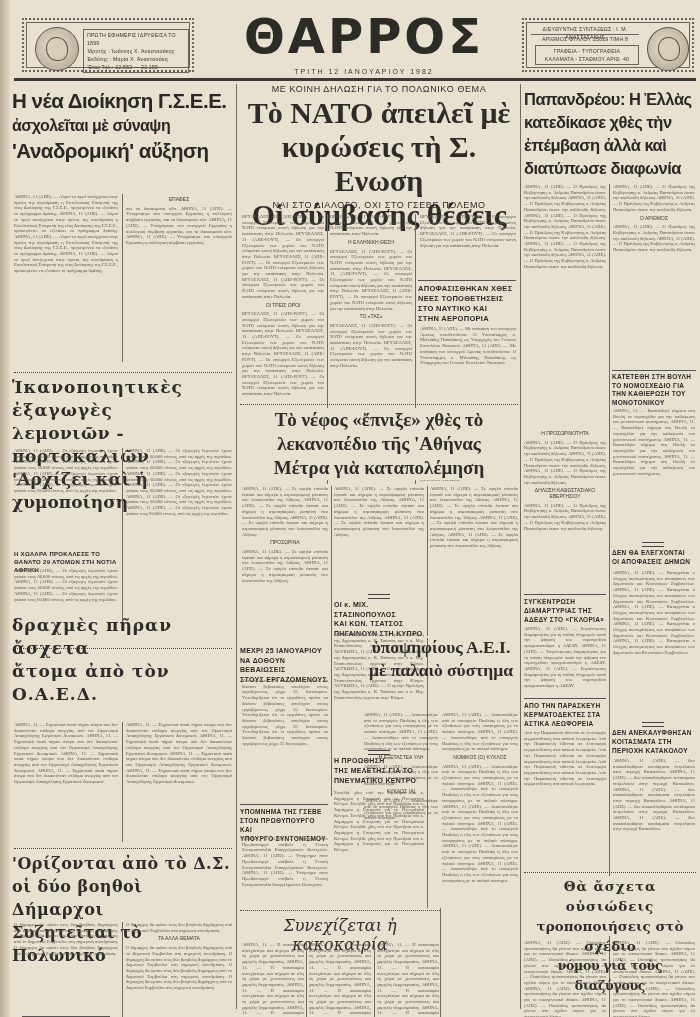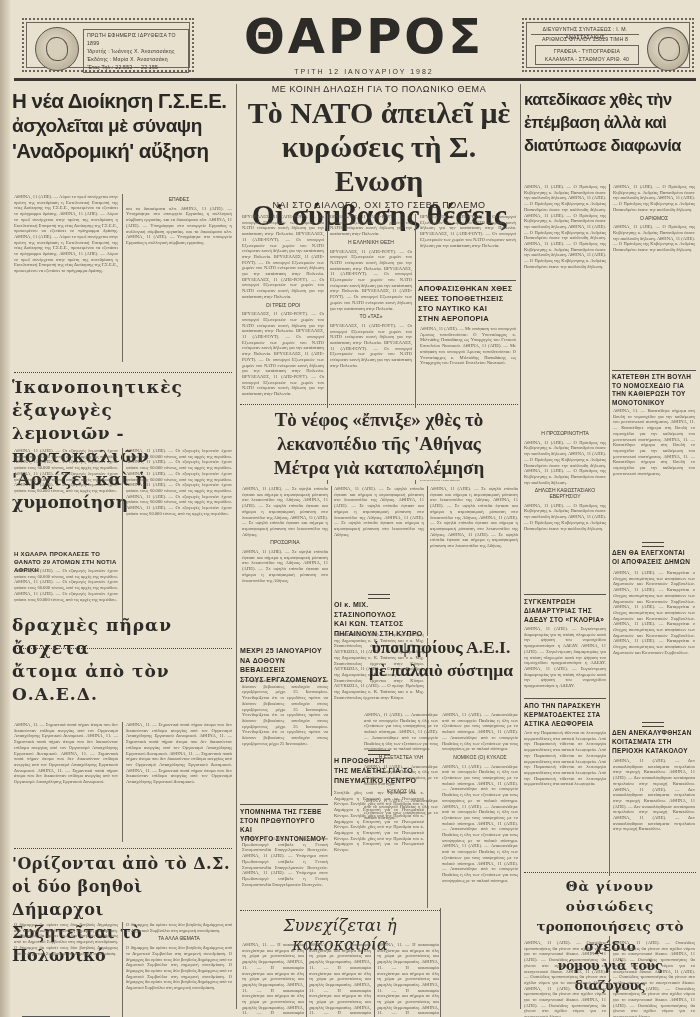--- a/index.html
+++ b/index.html
@@ -60,21 +60,21 @@
   </div>
 </div>
 <div class="rule" style="top:78px;height:3px;"></div>
 
 <div class="colrule" style="left:236px;top:84px;height:925px;"></div>
 <div class="colrule" style="left:520px;top:84px;height:925px;"></div>
 
 <div class="col" style="left:12px;width:222px;">
   <div style="position:absolute;top:6px;left:0;width:222px;">
     <p class="hl" style="font-size:20.5px;line-height:25px;">Η νέα Διοίκηση Γ.Σ.Ε.Ε.</p>
-    <p class="hl" style="font-size:19px;line-height:25px;">ἀσχολεῖται μὲ σύναψη</p>
+    <p class="hl" style="font-size:16px;line-height:25px;">ἀσχολεῖται μὲ σύναψη</p>
     <p class="hl" style="font-size:20.5px;line-height:25px;">'Αναδρομική' αὔξηση</p>
   </div>
   <div class="text" style="top:112px;left:2px;width:104px;height:168px;"><span>ΑΘΗΝΑ, 11 (ΑΠΕ). — Αύριο το πρωΐ συνέρχεται στην πρώτη της συνεδρίαση η Εκτελεστική Επιτροπή της νέας Διοίκησης της Γ.Σ.Ε.Ε., προκειμένου να εξετάσει το πρόγραμμα δράσης.</span> <span>ΑΘΗΝΑ, 11 (ΑΠΕ). — Αύριο το πρωΐ συνέρχεται στην πρώτη της συνεδρίαση η Εκτελεστική Επιτροπή της νέας Διοίκησης της Γ.Σ.Ε.Ε., προκειμένου να εξετάσει το πρόγραμμα δράσης.</span> <span>ΑΘΗΝΑ, 11 (ΑΠΕ). — Αύριο το πρωΐ συνέρχεται στην πρώτη της συνεδρίαση η Εκτελεστική Επιτροπή της νέας Διοίκησης της Γ.Σ.Ε.Ε., προκειμένου να εξετάσει το πρόγραμμα δράσης.</span> <span>ΑΘΗΝΑ, 11 (ΑΠΕ). — Αύριο το πρωΐ συνέρχεται στην πρώτη της συνεδρίαση η Εκτελεστική Επιτροπή της νέας Διοίκησης της Γ.Σ.Ε.Ε., προκειμένου να εξετάσει το πρόγραμμα δράσης.</span></div>
   <div class="colrule" style="left:110px;top:112px;height:168px;"></div>
   <div class="text" style="top:112px;left:114px;width:106px;height:168px;"><span class="sub">ΕΠΑΦΕΣ</span><span>και τα δικαιώματα κλπ. ΑΘΗΝΑ, 11 (ΑΠΕ). — Υπογράφηκε στο υπουργείο Εργασίας η συλλογική σύμβαση εργασίας.</span> <span>και τα δικαιώματα κλπ. ΑΘΗΝΑ, 11 (ΑΠΕ). — Υπογράφηκε στο υπουργείο Εργασίας η συλλογική σύμβαση εργασίας.</span> <span>και τα δικαιώματα κλπ. ΑΘΗΝΑ, 11 (ΑΠΕ). — Υπογράφηκε στο υπουργείο Εργασίας η συλλογική σύμβαση εργασίας.</span></div>
 
   <div class="dots" style="top:290px;left:2px;width:218px;"></div>
   <div style="position:absolute;top:294px;left:0;width:222px;">
     <p class="hl-serif" style="font-size:17px;line-height:23px;letter-spacing:1px;">Ἱκανοποιητικὲς ἐξαγωγὲς</p>
     <p class="hl-serif" style="font-size:17px;line-height:23px;letter-spacing:0.5px;">λεμονιῶν - πορτοκαλιῶν</p>
@@ -195,20 +195,21 @@
   <div class="text" style="top:860px;left:2px;width:62px;height:150px;"><span>ΑΘΗΝΑ, 11. — Η κακοκαιρία συνεχίστηκε και σήμερα σε όλη τη χώρα με χιονοπτώσεις και χαμηλές θερμοκρασίες.</span> <span>ΑΘΗΝΑ, 11. — Η κακοκαιρία συνεχίστηκε και σήμερα σε όλη τη χώρα με χιονοπτώσεις και χαμηλές θερμοκρασίες.</span> <span>ΑΘΗΝΑ, 11. — Η κακοκαιρία συνεχίστηκε και σήμερα σε όλη τη χώρα με χιονοπτώσεις και χαμηλές θερμοκρασίες.</span> <span>ΑΘΗΝΑ, 11. — Η κακοκαιρία συνεχίστηκε και σήμερα σε όλη τη χώρα με χιονοπτώσεις και χαμηλές θερμοκρασίες.</span></div>
   <div class="colrule" style="left:66px;top:860px;height:150px;"></div>
   <div class="text" style="top:860px;left:69px;width:62px;height:150px;"><span>ΑΘΗΝΑ, 11. — Η κακοκαιρία συνεχίστηκε και σήμερα σε όλη τη χώρα με χιονοπτώσεις και χαμηλές θερμοκρασίες.</span> <span>ΑΘΗΝΑ, 11. — Η κακοκαιρία συνεχίστηκε και σήμερα σε όλη τη χώρα με χιονοπτώσεις και χαμηλές θερμοκρασίες.</span> <span>ΑΘΗΝΑ, 11. — Η κακοκαιρία συνεχίστηκε και σήμερα σε όλη τη χώρα με χιονοπτώσεις και χαμηλές θερμοκρασίες.</span> <span>ΑΘΗΝΑ, 11. — Η κακοκαιρία συνεχίστηκε και σήμερα σε όλη τη χώρα με χιονοπτώσεις και χαμηλές θερμοκρασίες.</span></div>
   <div class="colrule" style="left:134px;top:860px;height:150px;"></div>
   <div class="text" style="top:860px;left:137px;width:62px;height:150px;"><span>ΑΘΗΝΑ, 11. — Η κακοκαιρία συνεχίστηκε και σήμερα σε όλη τη χώρα με χιονοπτώσεις και χαμηλές θερμοκρασίες.</span> <span>ΑΘΗΝΑ, 11. — Η κακοκαιρία συνεχίστηκε και σήμερα σε όλη τη χώρα με χιονοπτώσεις και χαμηλές θερμοκρασίες.</span> <span>ΑΘΗΝΑ, 11. — Η κακοκαιρία συνεχίστηκε και σήμερα σε όλη τη χώρα με χιονοπτώσεις και χαμηλές θερμοκρασίες.</span> <span>ΑΘΗΝΑ, 11. — Η κακοκαιρία συνεχίστηκε και σήμερα σε όλη τη χώρα με χιονοπτώσεις και χαμηλές θερμοκρασίες.</span></div>
   <div class="colrule" style="left:200px;top:826px;height:184px;"></div>
 </div>
 
 <div class="col" style="left:524px;width:172px;">
   <div style="position:absolute;top:6px;left:0;width:172px;">
+    <p class="hl" style="font-size:16.5px;line-height:23px;">Παπανδρέου: Η Ἑλλὰς</p>
     <p class="hl" style="font-size:16.5px;line-height:23px;">κατεδίκασε χθὲς τὴν</p>
     <p class="hl" style="font-size:16.5px;line-height:23px;">ἐπέμβαση ἀλλὰ καὶ</p>
     <p class="hl" style="font-size:16.5px;line-height:23px;">διατύπωσε διαφωνία</p>
   </div>
   <div class="text" style="top:102px;left:0;width:82px;height:240px;"><span>ΑΘΗΝΑ, 11 (ΑΠΕ). — Ο Πρόεδρος της Κυβέρνησης κ. Ανδρέας Παπανδρέου έκανε την ακόλουθη δήλωση.</span> <span>ΑΘΗΝΑ, 11 (ΑΠΕ). — Ο Πρόεδρος της Κυβέρνησης κ. Ανδρέας Παπανδρέου έκανε την ακόλουθη δήλωση.</span> <span>ΑΘΗΝΑ, 11 (ΑΠΕ). — Ο Πρόεδρος της Κυβέρνησης κ. Ανδρέας Παπανδρέου έκανε την ακόλουθη δήλωση.</span> <span>ΑΘΗΝΑ, 11 (ΑΠΕ). — Ο Πρόεδρος της Κυβέρνησης κ. Ανδρέας Παπανδρέου έκανε την ακόλουθη δήλωση.</span> <span>ΑΘΗΝΑ, 11 (ΑΠΕ). — Ο Πρόεδρος της Κυβέρνησης κ. Ανδρέας Παπανδρέου έκανε την ακόλουθη δήλωση.</span> <span>ΑΘΗΝΑ, 11 (ΑΠΕ). — Ο Πρόεδρος της Κυβέρνησης κ. Ανδρέας Παπανδρέου έκανε την ακόλουθη δήλωση.</span></div>
   <div class="colrule" style="left:85px;top:102px;height:900px;"></div>
   <div class="text" style="top:102px;left:89px;width:82px;height:180px;"><span>ΑΘΗΝΑ, 11 (ΑΠΕ). — Ο Πρόεδρος της Κυβέρνησης κ. Ανδρέας Παπανδρέου έκανε την ακόλουθη δήλωση.</span> <span>ΑΘΗΝΑ, 11 (ΑΠΕ). — Ο Πρόεδρος της Κυβέρνησης κ. Ανδρέας Παπανδρέου έκανε την ακόλουθη δήλωση.</span> <span class="sub">Ο ΑΡΙΘΜΟΣ</span><span>ΑΘΗΝΑ, 11 (ΑΠΕ). — Ο Πρόεδρος της Κυβέρνησης κ. Ανδρέας Παπανδρέου έκανε την ακόλουθη δήλωση.</span> <span>ΑΘΗΝΑ, 11 (ΑΠΕ). — Ο Πρόεδρος της Κυβέρνησης κ. Ανδρέας Παπανδρέου έκανε την ακόλουθη δήλωση.</span></div>
 
   <div class="boxhead" style="position:absolute;top:288px;left:88px;width:84px;font-size:6.5px;line-height:8.5px;border-top:1px solid #555;padding-top:2px;">
     <div>ΚΑΤΕΤΕΘΗ ΣΤΗ ΒΟΥΛΗ</div>
@@ -244,19 +245,19 @@
 
   <div class="boxhead" style="position:absolute;top:616px;left:0;width:82px;font-size:6.5px;line-height:9px;border-top:1px solid #555;padding-top:2px;">
     <div>ΑΠΟ ΤΗΝ ΠΑΡΑΣΚΕΥΗ</div>
     <div>ΚΕΡΜΑΤΟΔΕΚΤΕΣ ΣΤΑ</div>
     <div>ΑΣΤΙΚΑ ΛΕΩΦΟΡΕΙΑ</div>
   </div>
   <div class="text" style="top:648px;left:0;width:82px;height:132px;"><span>Από την Παρασκευή τίθενται σε λειτουργία κερματοδέκτες στα αστικά λεωφορεία.</span> <span>Από την Παρασκευή τίθενται σε λειτουργία κερματοδέκτες στα αστικά λεωφορεία.</span> <span>Από την Παρασκευή τίθενται σε λειτουργία κερματοδέκτες στα αστικά λεωφορεία.</span> <span>Από την Παρασκευή τίθενται σε λειτουργία κερματοδέκτες στα αστικά λεωφορεία.</span> <span>Από την Παρασκευή τίθενται σε λειτουργία κερματοδέκτες στα αστικά λεωφορεία.</span></div>
 
   <div class="dots" style="top:790px;left:0;width:172px;"></div>
   <div style="position:absolute;top:794px;left:0;width:172px;height:60px;background:#e9e1cf;text-align:center;">
-    <p class="hl-serif" style="font-size:13.5px;line-height:20px;letter-spacing:1px;">Θὰ γίνουν οὐσιώδεις</p>
+    <p class="hl-serif" style="font-size:13.5px;line-height:20px;letter-spacing:1px;">Θὰ ἄσχετα οὐσιώδεις</p>
     <p class="hl-serif" style="font-size:13.5px;line-height:20px;">τροποποιήσεις στὸ σχέδιο</p>
     <p class="hl-serif" style="font-size:12.5px;line-height:20px;letter-spacing:-0.3px;">νόμου γιὰ τοὺς διαζύγους</p>
   </div>
   <div class="text" style="top:858px;left:0;width:82px;height:150px;"><span>ΑΘΗΝΑ, 11 (ΑΠΕ). — Ουσιώδεις τροποποιήσεις θα γίνουν στο σχέδιο νόμου για το οικογενειακό δίκαιο.</span> <span>ΑΘΗΝΑ, 11 (ΑΠΕ). — Ουσιώδεις τροποποιήσεις θα γίνουν στο σχέδιο νόμου για το οικογενειακό δίκαιο.</span> <span>ΑΘΗΝΑ, 11 (ΑΠΕ). — Ουσιώδεις τροποποιήσεις θα γίνουν στο σχέδιο νόμου για το οικογενειακό δίκαιο.</span> <span>ΑΘΗΝΑ, 11 (ΑΠΕ). — Ουσιώδεις τροποποιήσεις θα γίνουν στο σχέδιο νόμου για το οικογενειακό δίκαιο.</span> <span>ΑΘΗΝΑ, 11 (ΑΠΕ). — Ουσιώδεις τροποποιήσεις θα γίνουν στο σχέδιο νόμου για το οικογενειακό δίκαιο.</span></div>
   <div class="text" style="top:858px;left:89px;width:82px;height:150px;"><span>ΑΘΗΝΑ, 11 (ΑΠΕ). — Ουσιώδεις τροποποιήσεις θα γίνουν στο σχέδιο νόμου για το οικογενειακό δίκαιο.</span> <span>ΑΘΗΝΑ, 11 (ΑΠΕ). — Ουσιώδεις τροποποιήσεις θα γίνουν στο σχέδιο νόμου για το οικογενειακό δίκαιο.</span> <span>ΑΘΗΝΑ, 11 (ΑΠΕ). — Ουσιώδεις τροποποιήσεις θα γίνουν στο σχέδιο νόμου για το οικογενειακό δίκαιο.</span> <span>ΑΘΗΝΑ, 11 (ΑΠΕ). — Ουσιώδεις τροποποιήσεις θα γίνουν στο σχέδιο νόμου για το οικογενειακό δίκαιο.</span> <span>ΑΘΗΝΑ, 11 (ΑΠΕ). — Ουσιώδεις τροποποιήσεις θα γίνουν στο σχέδιο νόμου για το οικογενειακό δίκαιο.</span></div>
 </div>
 
 </body></html>

